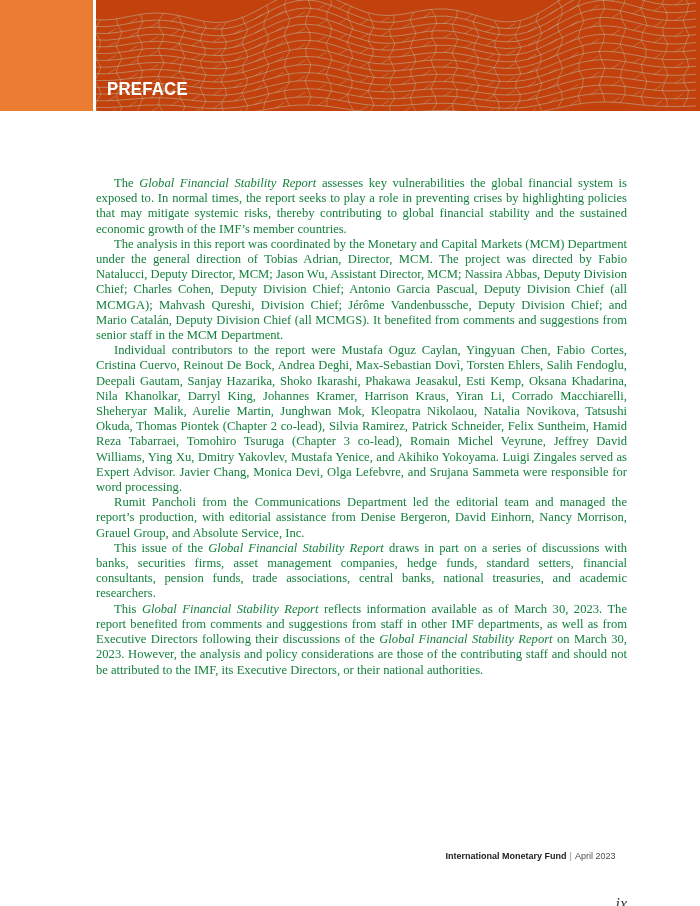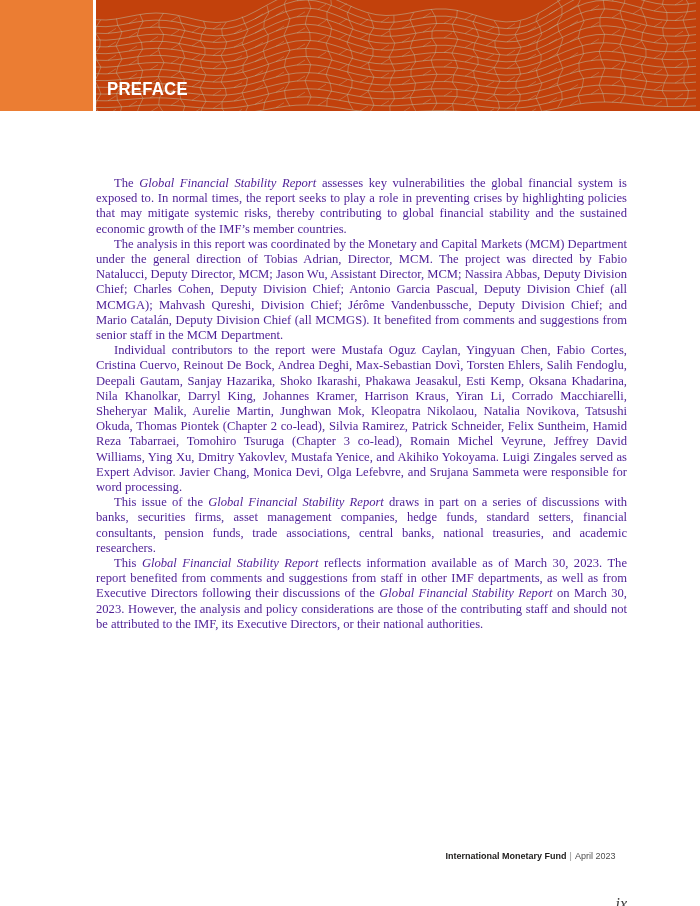--- a/index.html
+++ b/index.html
@@ -4,21 +4,21 @@
 <style>
   html,body{margin:0;padding:0;background:#ffffff;}
   .page{position:relative;width:700px;height:906px;background:#ffffff;overflow:hidden;
         font-family:"Liberation Serif",serif;}
   .accent-block{position:absolute;left:0;top:0;width:93px;height:111px;background:#EB7D33;}
   .banner{position:absolute;left:96px;top:0;width:604px;height:111px;background:#c2410c;overflow:hidden;}
   .banner svg{position:absolute;left:0;top:0;width:100%;height:100%;}
   .page-title{position:absolute;left:11px;bottom:11px;margin:0;color:#ffffff;
         font-family:"Liberation Sans",sans-serif;font-weight:bold;font-size:19px;
         letter-spacing:.3px;transform:scaleX(.88);transform-origin:0 100%;}
-  .content{position:absolute;left:96px;top:176px;width:531px;color:#4c1d95;
+  .content{position:absolute;left:96px;top:176px;width:531px;color:#15803d;
         font-size:12.6px;line-height:15.2px;text-align:justify;}
   .content p{margin:0;text-indent:18px;}
   .content i{font-style:italic;}
   .page-footer{position:absolute;top:851px;right:73px;display:flex;align-items:flex-start;
         font-family:"Liberation Sans",sans-serif;}
   .pub-line{font-size:9px;color:#4d4d4d;white-space:nowrap;}
   .pub-name{font-weight:bold;color:#1d1b1a;}
   .pub-sep{margin:0 3px;color:#8f8f8f;}
   .page-number{font-family:Liberation Serif, serif;font-style:italic;font-size:16px;color:#3a3a3a;margin-top:44px;}
 </style>
@@ -272,20 +272,21 @@
         <path d="M516 102.2 l8 -5" fill="none" stroke="#BCC8B2" stroke-opacity="0.4" stroke-width="0.8"></path>
         <path d="M558 105.9 l8 -5" fill="none" stroke="#BCC8B2" stroke-opacity="0.4" stroke-width="0.8"></path>
       </svg>
     <h1 class="page-title">PREFACE</h1>
   </div>
 
   <main class="content">
     <p>The <i>Global Financial Stability Report</i> assesses key vulnerabilities the global financial system is exposed to. In normal times, the report seeks to play a role in preventing crises by highlighting policies that may mitigate systemic risks, thereby contributing to global financial stability and the sustained economic growth of the IMF’s member countries.</p>
     <p>The analysis in this report was coordinated by the Monetary and Capital Markets (MCM) Department under the general direction of Tobias Adrian, Director, MCM. The project was directed by Fabio Natalucci, Deputy Director, MCM; Jason Wu, Assistant Director, MCM; Nassira Abbas, Deputy Division Chief; Charles Cohen, Deputy Division Chief; Antonio Garcia Pascual, Deputy Division Chief (all MCMGA); Mahvash Qureshi, Division Chief; Jérôme Vandenbussche, Deputy Division Chief; and Mario Catalán, Deputy Division Chief (all MCMGS). It benefited from comments and suggestions from senior staff in the MCM Department.</p>
     <p>Individual contributors to the report were Mustafa Oguz Caylan, Yingyuan Chen, Fabio Cortes, Cristina Cuervo, Reinout De Bock, Andrea Deghi, Max-Sebastian Dovì, Torsten Ehlers, Salih Fendoglu, Deepali Gautam, Sanjay Hazarika, Shoko Ikarashi, Phakawa Jeasakul, Esti Kemp, Oksana Khadarina, Nila Khanolkar, Darryl King, Johannes Kramer, Harrison Kraus, Yiran Li, Corrado Macchiarelli, Sheheryar Malik, Aurelie Martin, Junghwan Mok, Kleopatra Nikolaou, Natalia Novikova, Tatsushi Okuda, Thomas Piontek (Chapter 2 co-lead), Silvia Ramirez, Patrick Schneider, Felix Suntheim, Hamid Reza Tabarraei, Tomohiro Tsuruga (Chapter 3 co-lead), Romain Michel Veyrune, Jeffrey David Williams, Ying Xu, Dmitry Yakovlev, Mustafa Yenice, and Akihiko Yokoyama. Luigi Zingales served as Expert Advisor. Javier Chang, Monica Devi, Olga Lefebvre, and Srujana Sammeta were responsible for word processing.</p>
+    <p>Rumit Pancholi from the Communications Department led the editorial team and managed the report’s production, with editorial assistance from Denise Bergeron, David Einhorn, Nancy Morrison, Grauel Group, and Absolute Service, Inc.</p>
     <p>This issue of the <i>Global Financial Stability Report</i> draws in part on a series of discussions with banks, securities firms, asset management companies, hedge funds, standard setters, financial consultants, pension funds, trade associations, central banks, national treasuries, and academic researchers.</p>
     <p>This <i>Global Financial Stability Report</i> reflects information available as of March 30, 2023. The report benefited from comments and suggestions from staff in other IMF departments, as well as from Executive Directors following their discussions of the <i>Global Financial Stability Report</i> on March 30, 2023. However, the analysis and policy considerations are those of the contributing staff and should not be attributed to the IMF, its Executive Directors, or their national authorities.</p>
   </main>
 
   <footer class="page-footer">
     <span class="pub-line"><span class="pub-name">International Monetary Fund</span><span class="pub-sep">|</span><span class="pub-date">April 2023</span></span>
     <span class="page-number">ix</span>
   </footer>
 
 </div>

